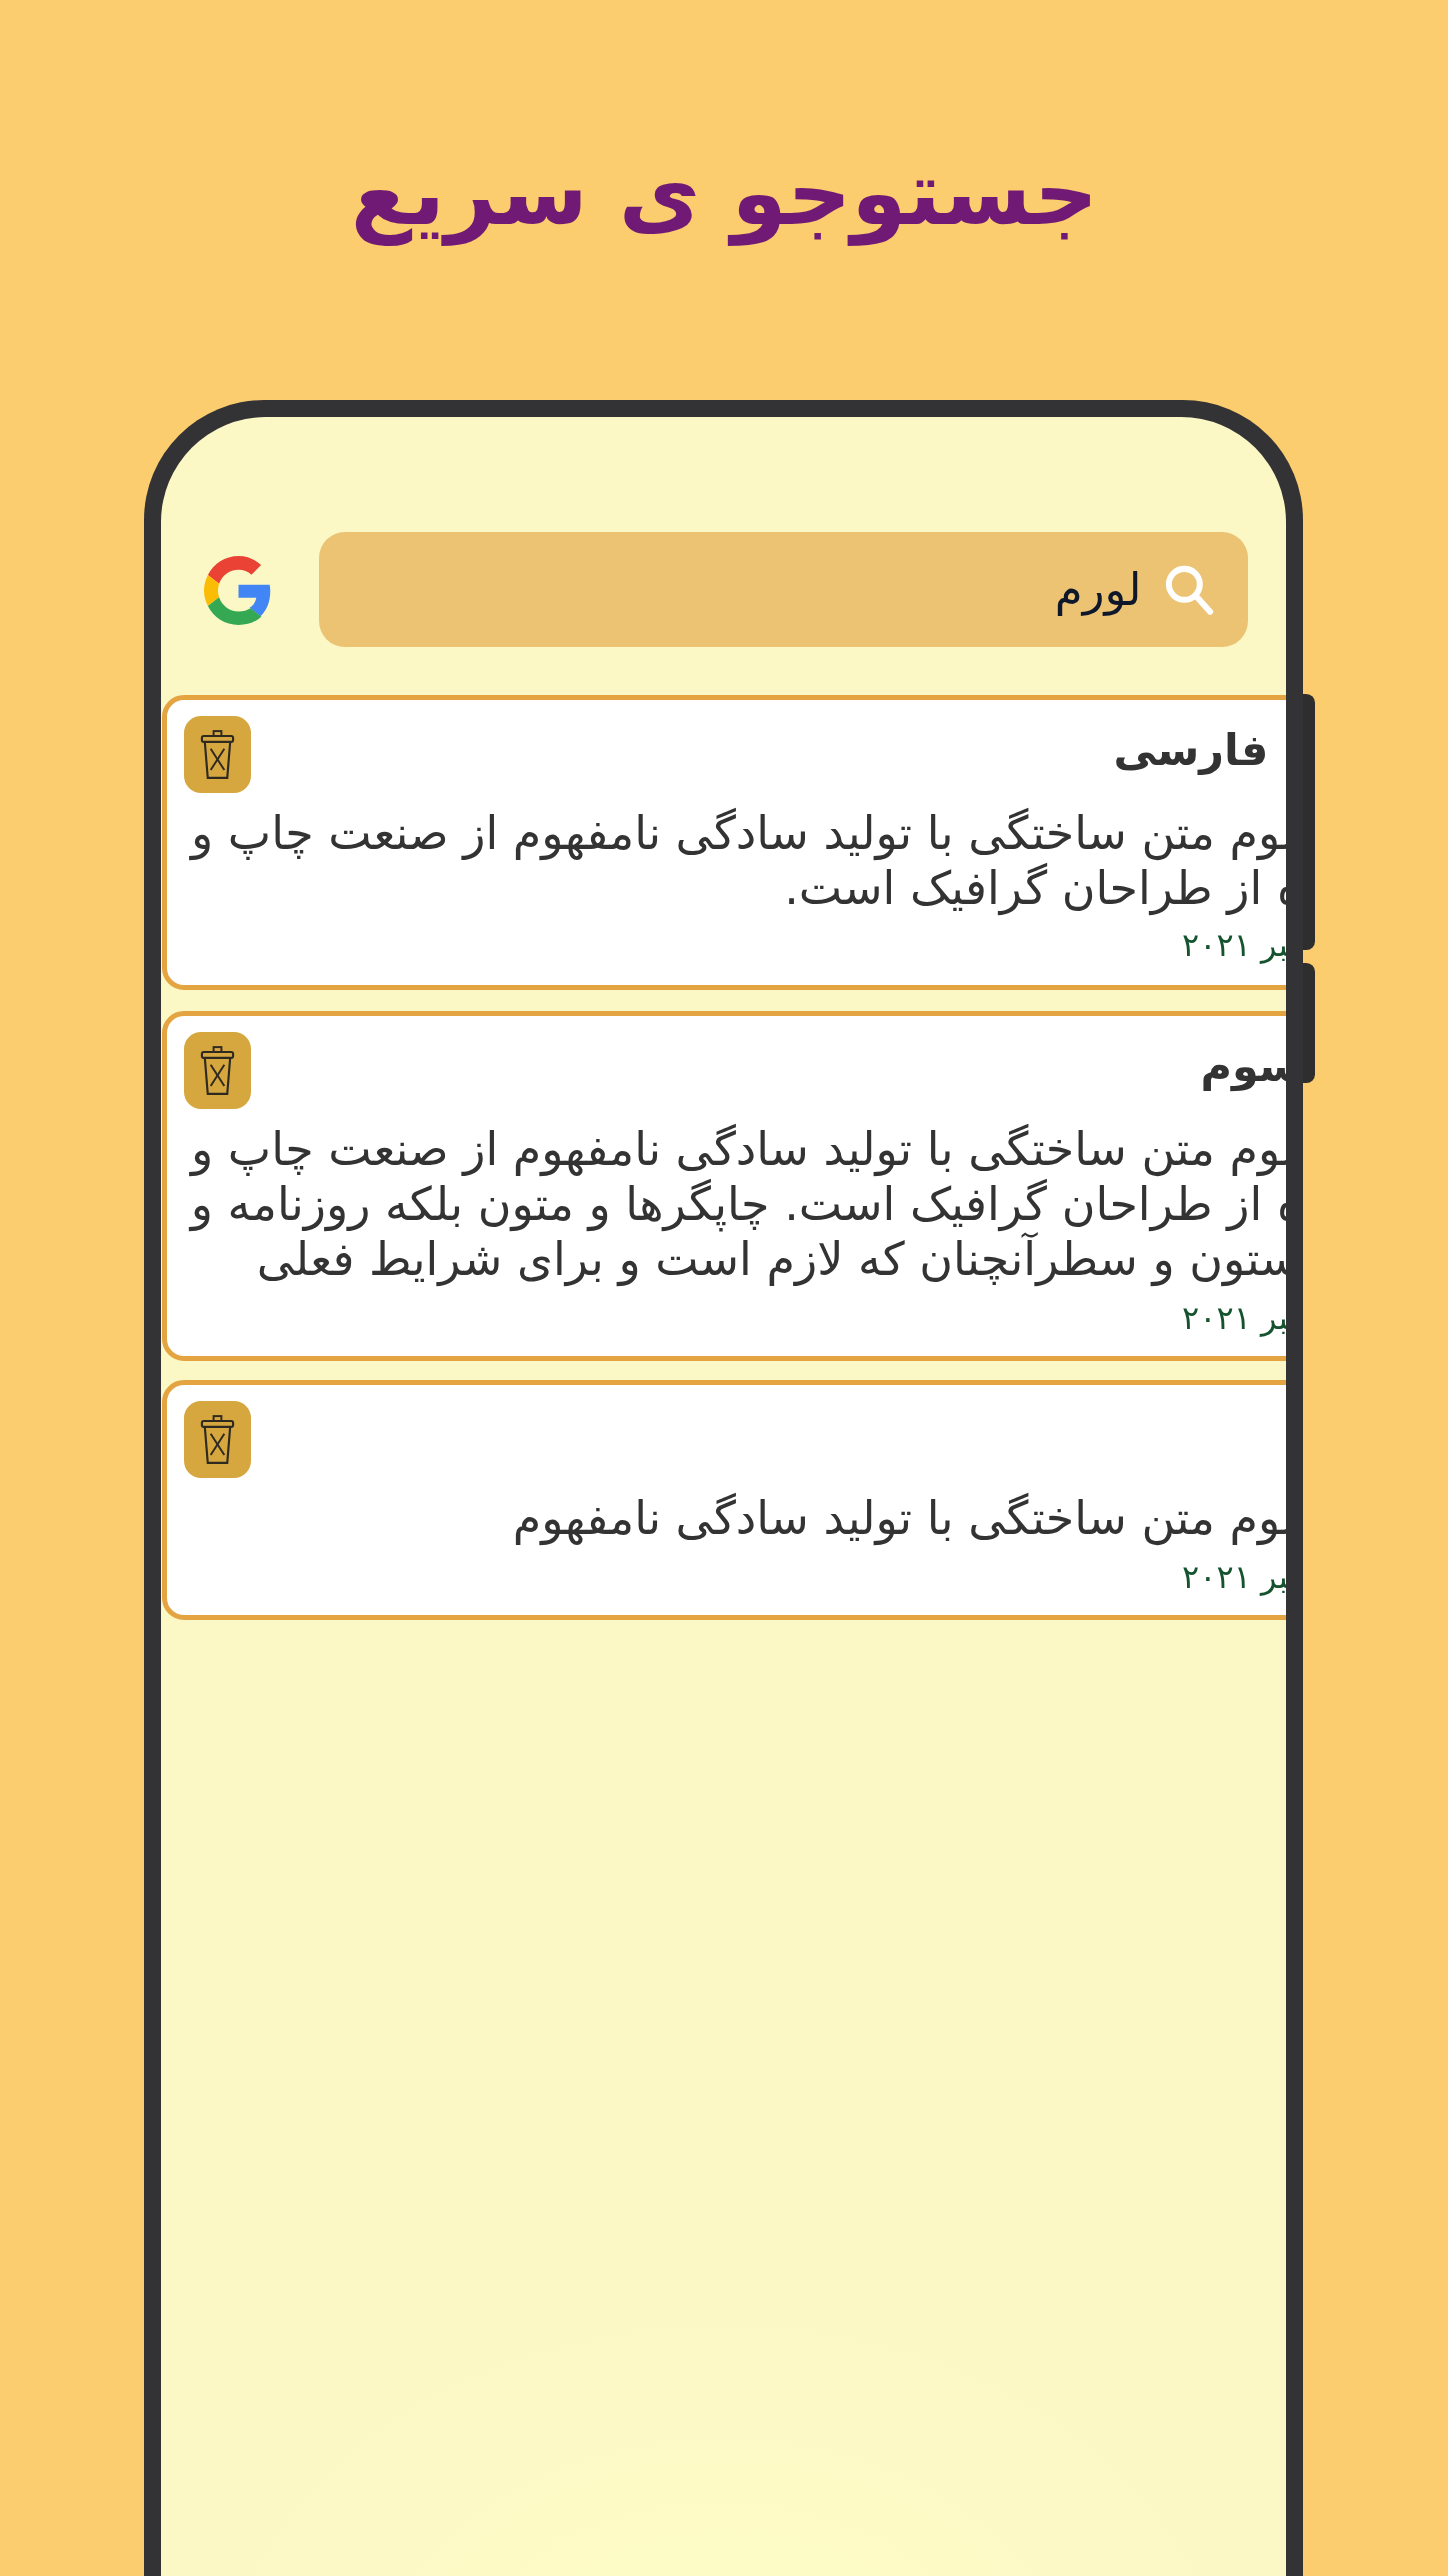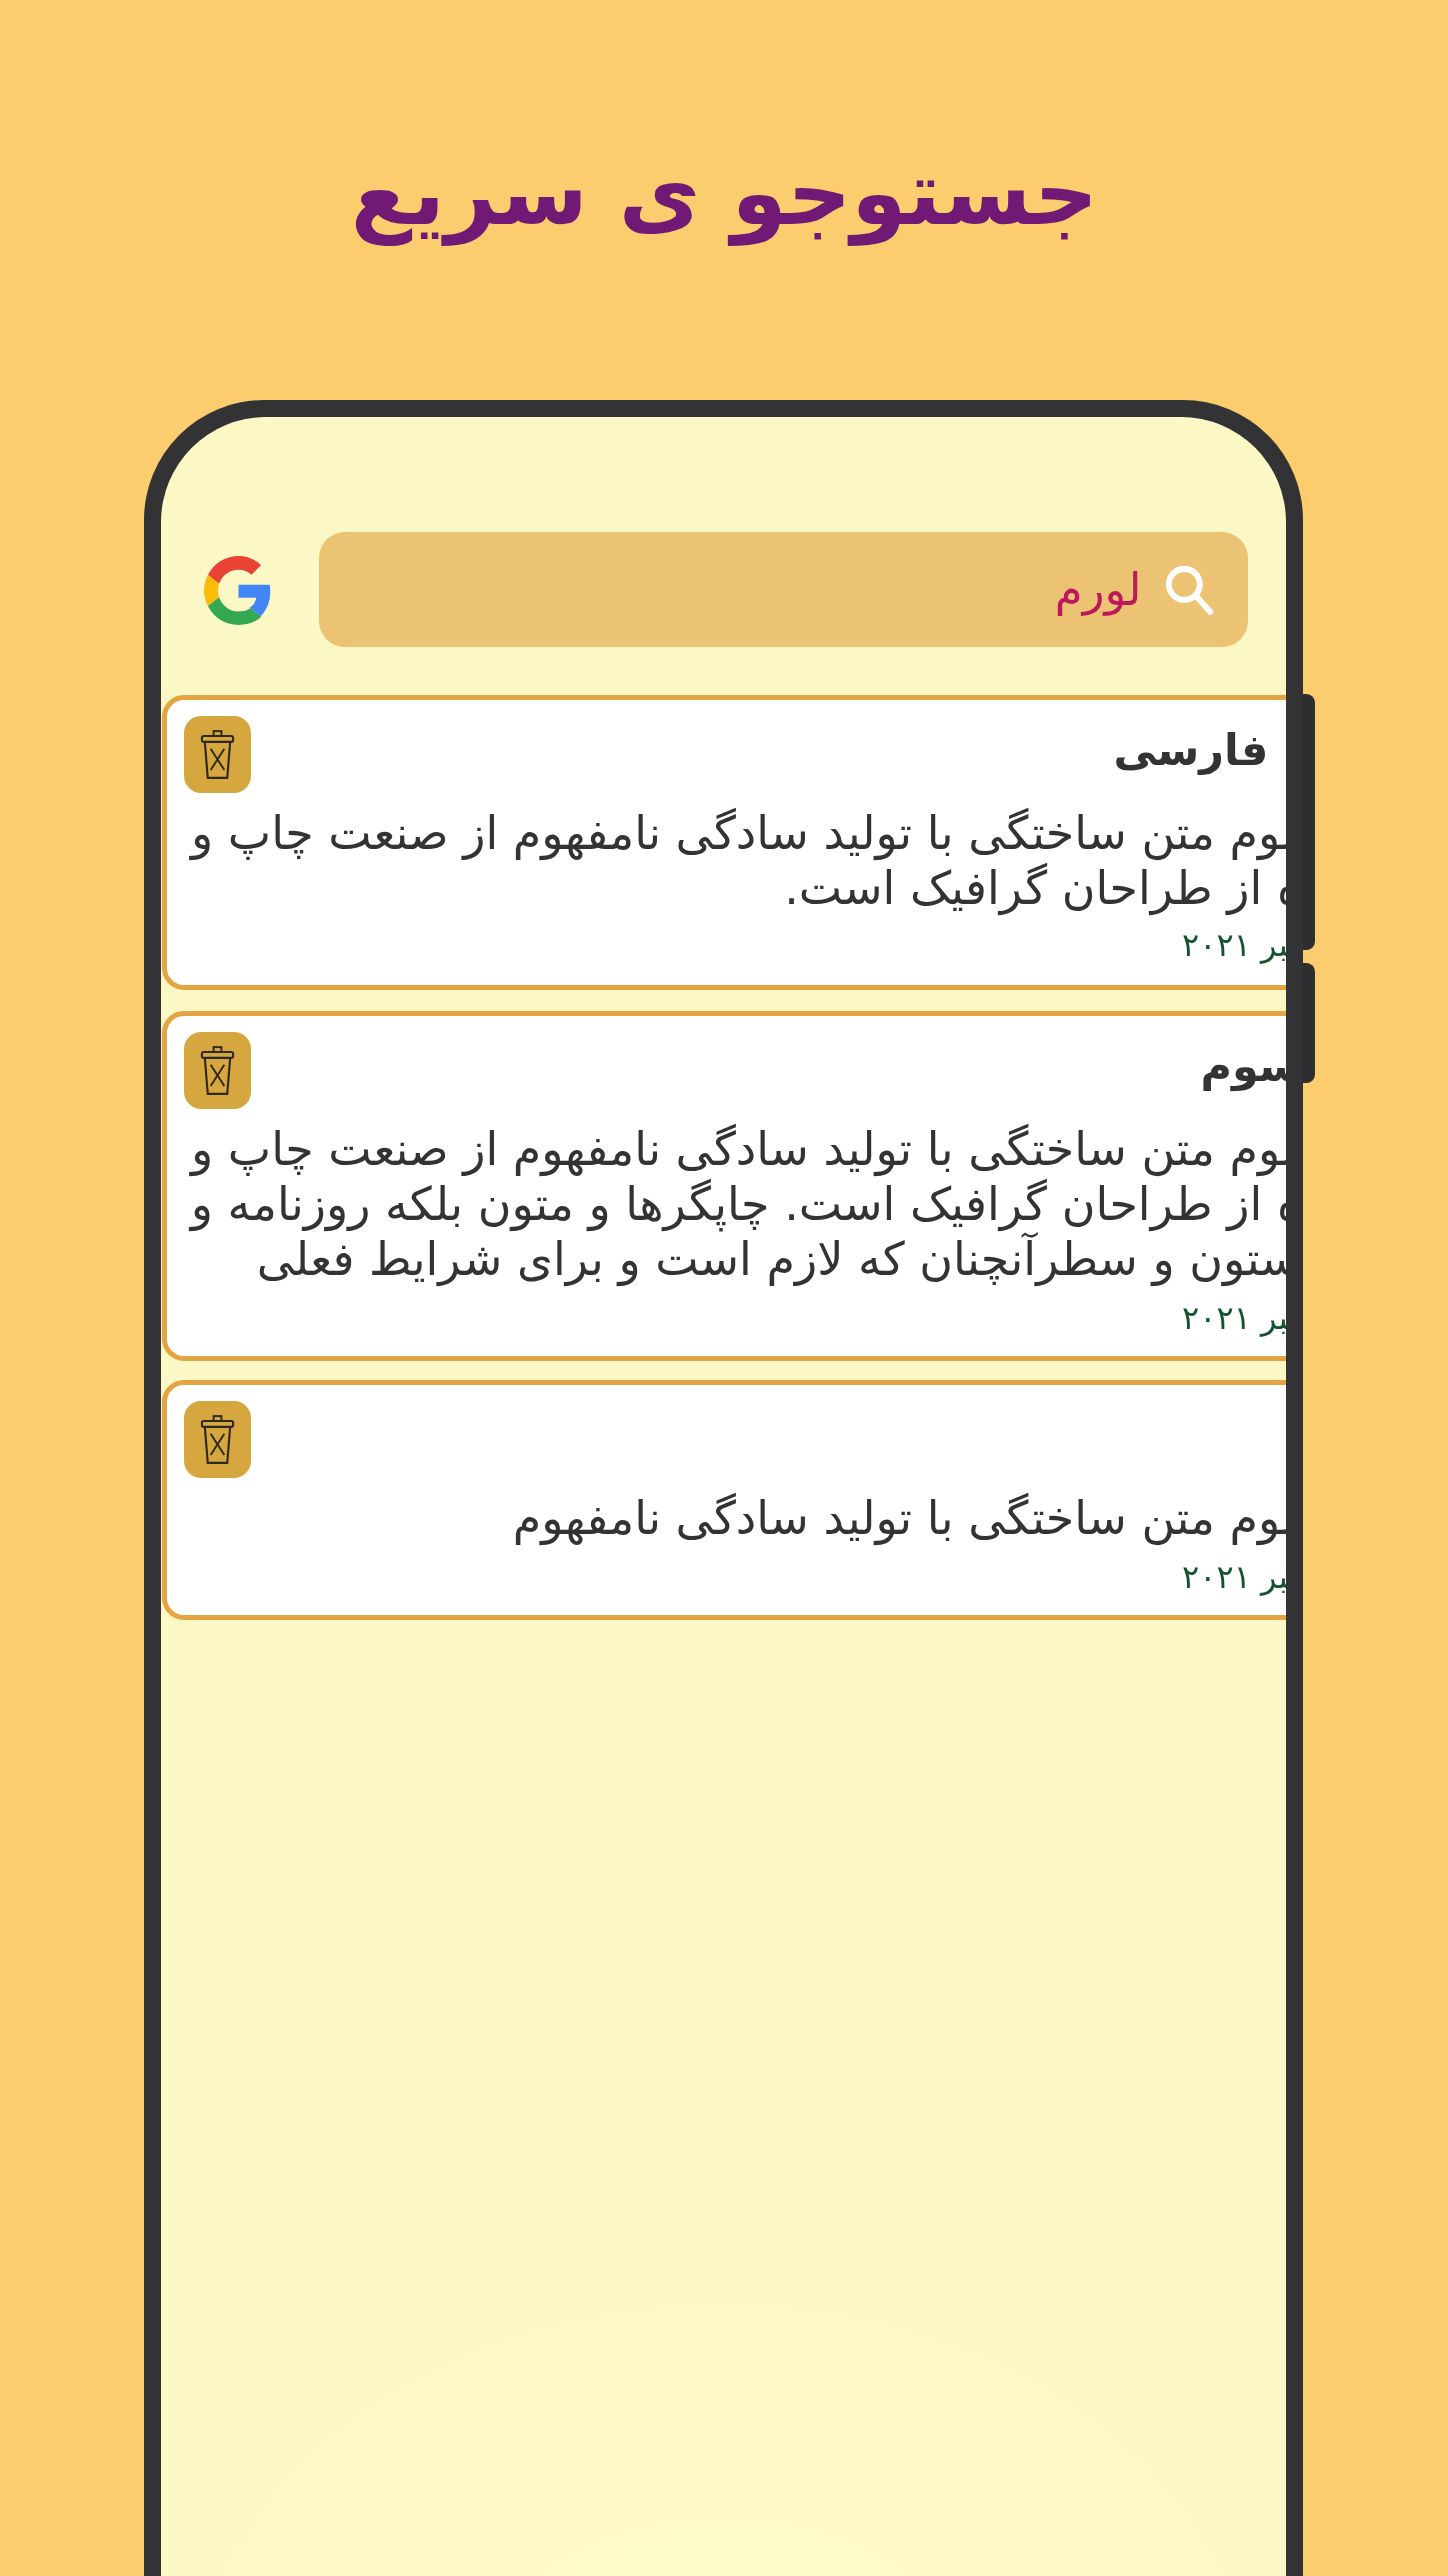--- a/index.html
+++ b/index.html
@@ -30,21 +30,21 @@
   .google {
     position:absolute; left:43px; top:24px; width:69px; height:77px;
   }
   .search-bar {
     position:absolute; left:158px; top:0; width:929px; height:115px;
     background:#EBC372; border-radius:26px; direction:rtl;
     display:flex; align-items:center;
   }
   .search-icon { margin-right:31px; width:55px; height:55px; }
   .search-text {
-    margin-right:20.6px; color:#be185d; font-size:45px; line-height:52px;
+    margin-right:20.6px; color:#0f172a; font-size:45px; line-height:52px;
   }
   .note {
     position:absolute; left:1px; width:1329px; background:#FFFFFF;
     border:5.2px solid #E4A441; border-radius:22px; box-sizing:border-box;
     direction:rtl;
   }
   .note .trash {
     position:absolute; left:17px; top:15.5px; width:67px; height:77px;
     background:#D7A73F; border-radius:17px;
     display:flex; align-items:center; justify-content:center;

